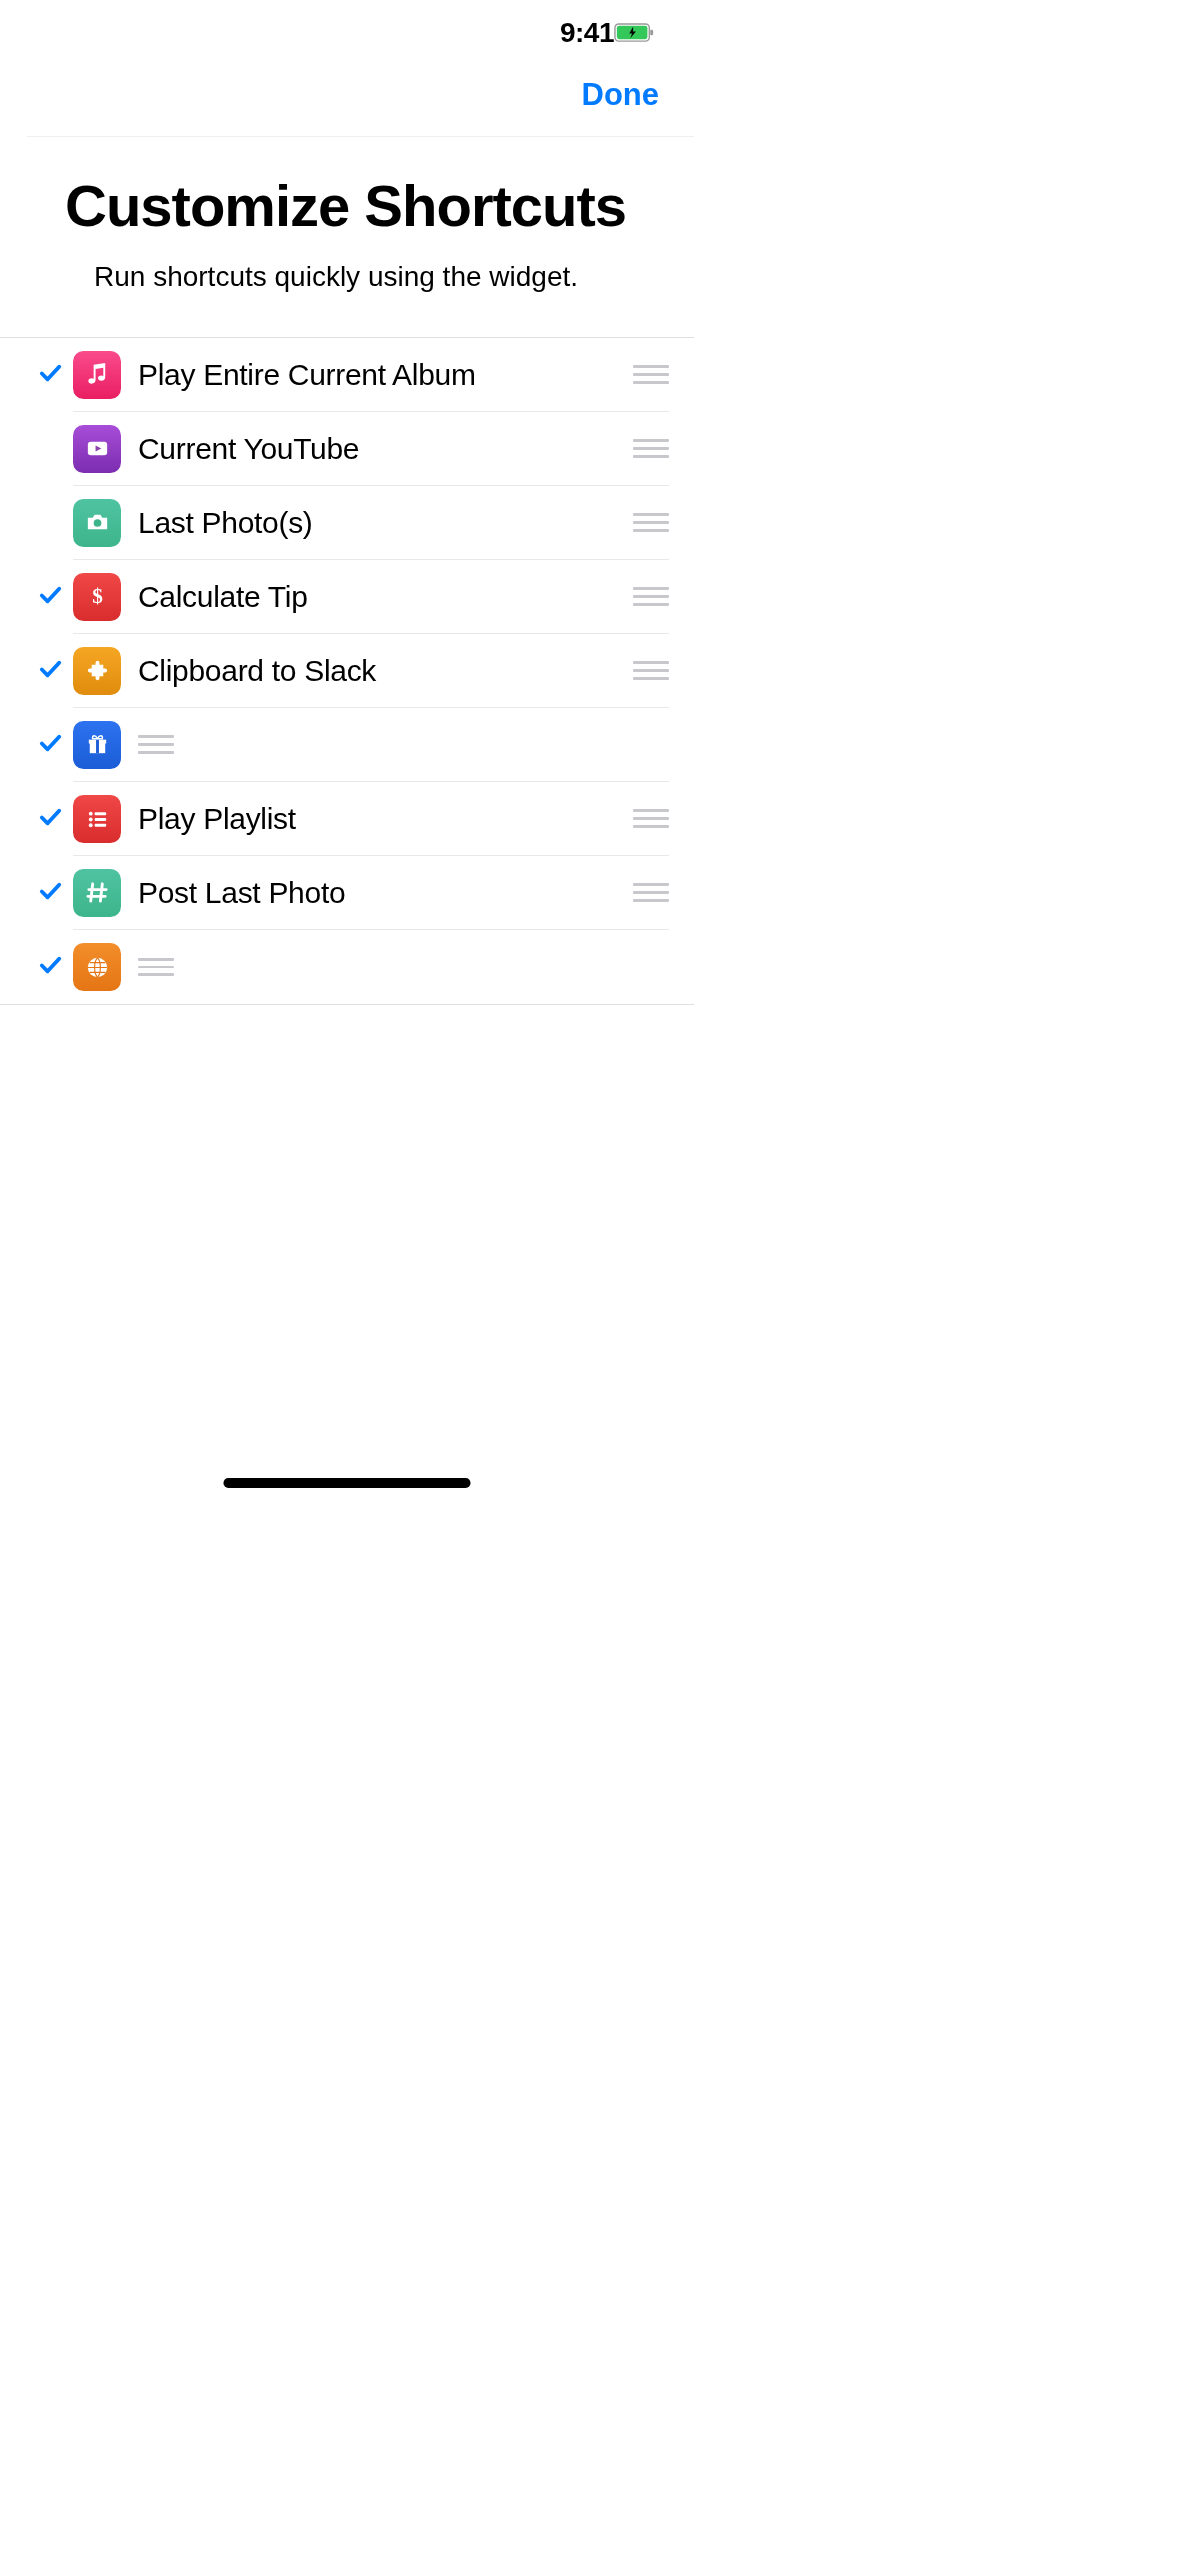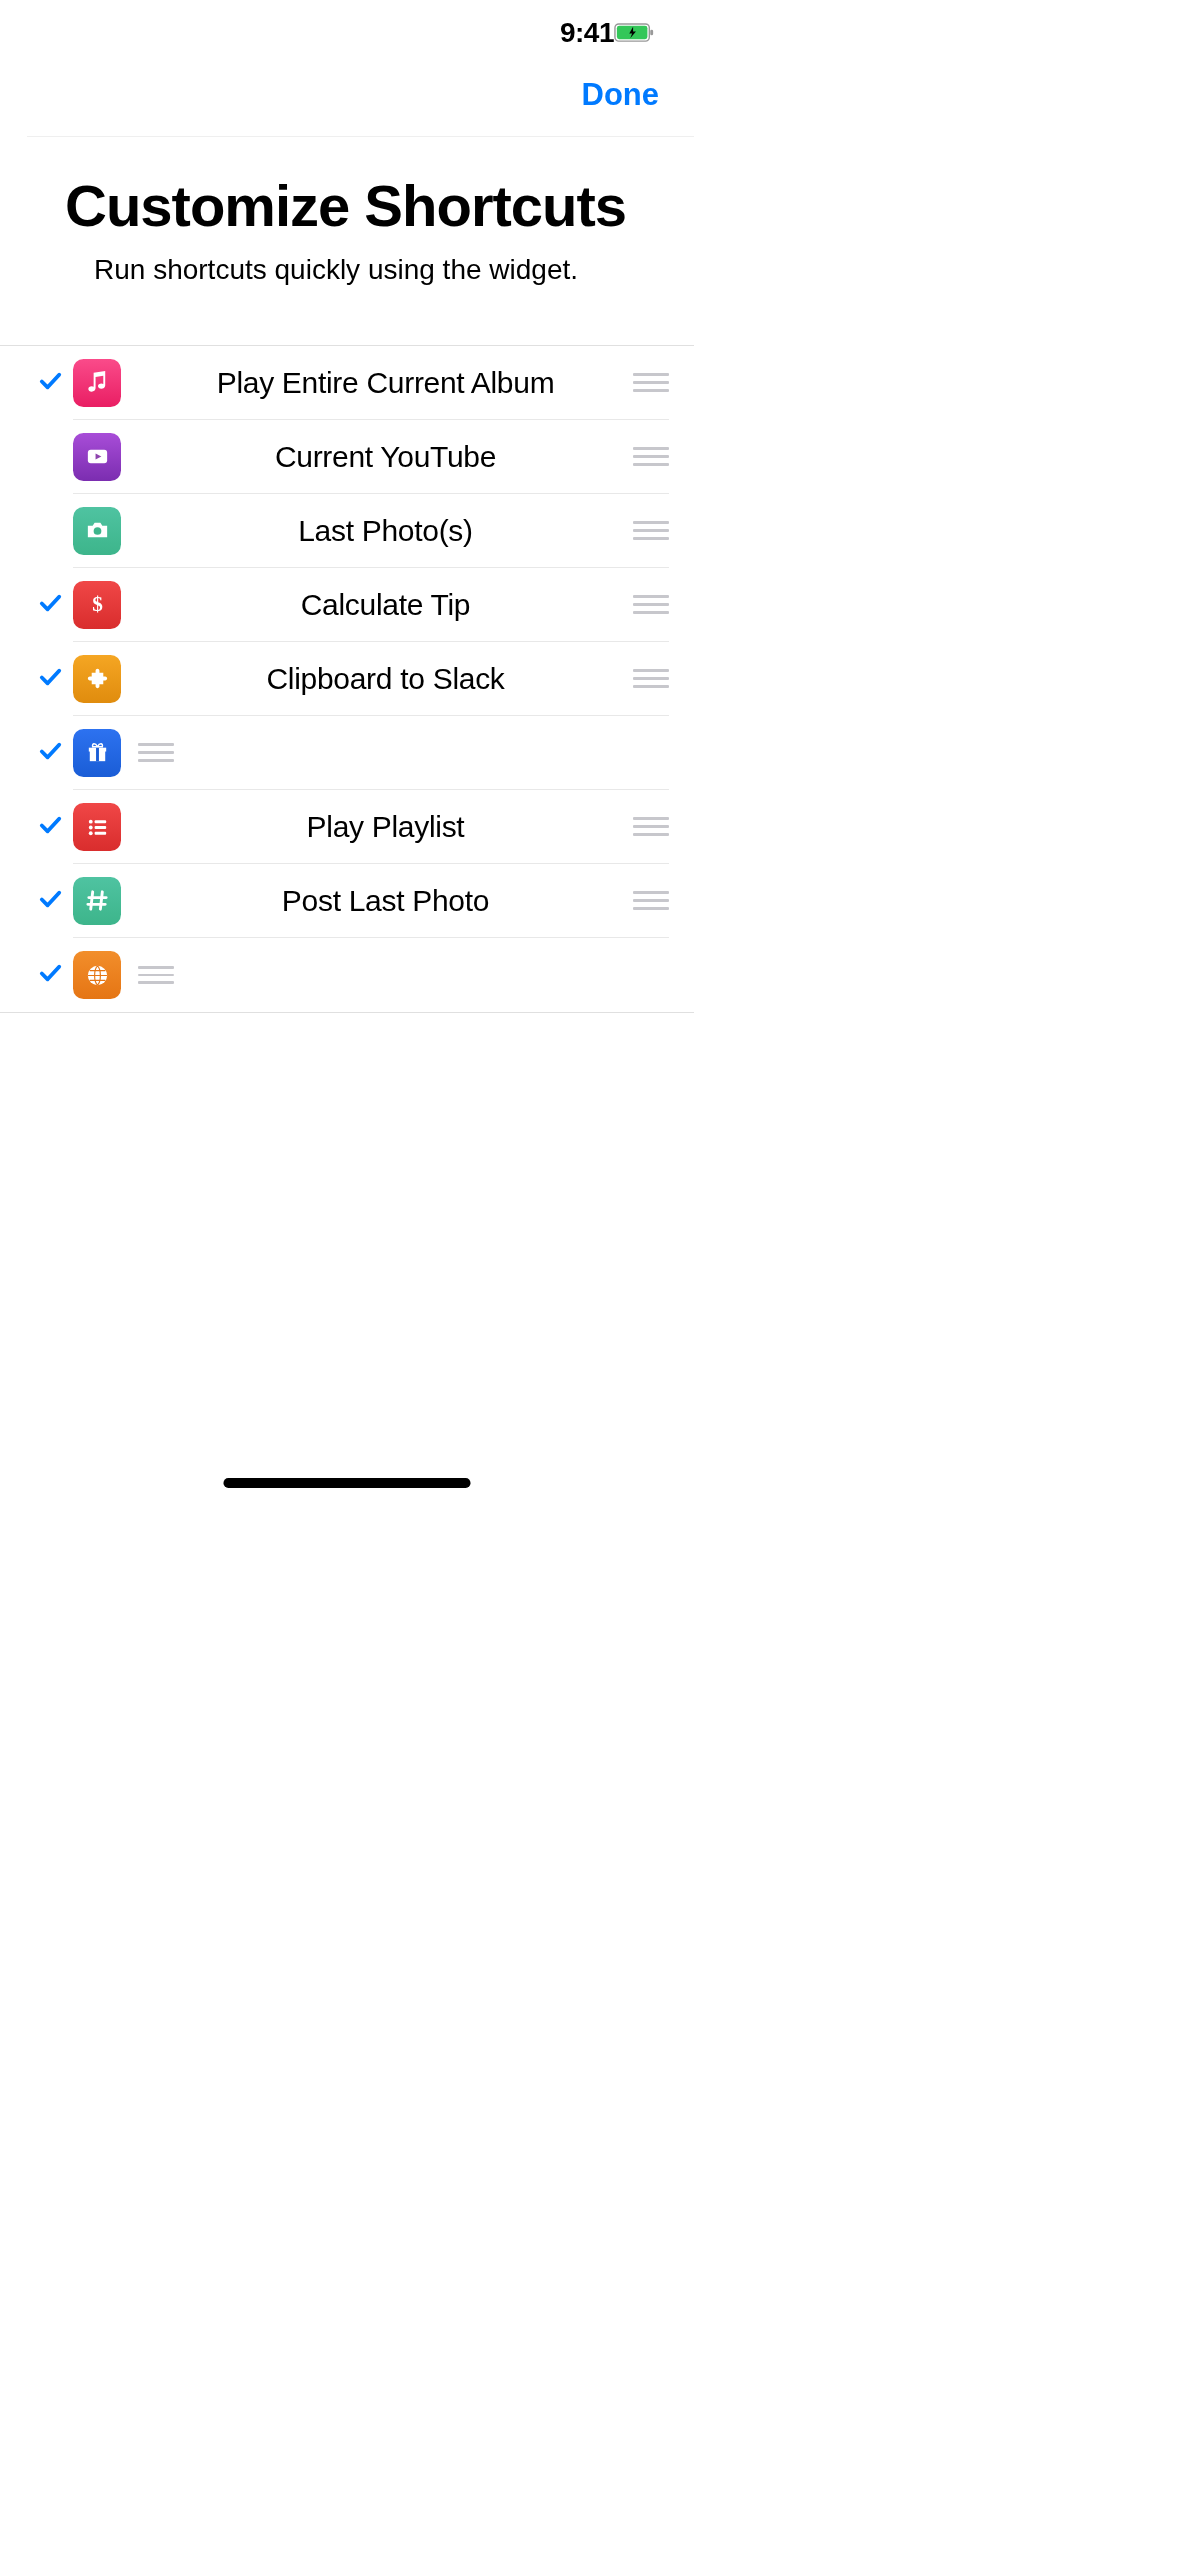--- a/index.html
+++ b/index.html
@@ -51,33 +51,32 @@
     }
     
     .header {
       padding: 35px 38px 27px 65px;
     }
     .title {
       font-size: 58px;
       font-weight: 800;
       letter-spacing: -1px;
       color: #000;
-      margin-bottom: 15px;
+      margin-bottom: 22px;
     }
     .subtitle {
       font-size: 28px;
       color: #000000;
       padding-left: 29px;
     }
     
     .list-section {
       border-top: 1px solid #e0e0e0;
       border-bottom: 1px solid #e0e0e0;
-      margin-top: 32px;
-      text-align: center;
+      margin-top: 17px;
     }
     
     .list-row {
       display: flex;
       align-items: center;
       height: 74px;
       padding-left: 27px;
       padding-right: 25px;
     }
     .list-row:not(:last-child) .row-content {

